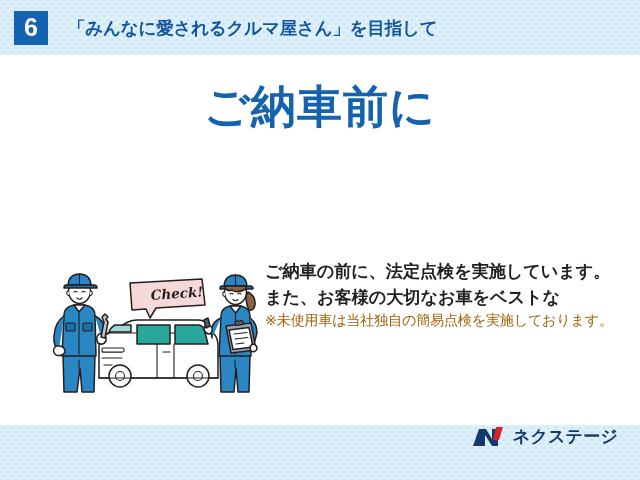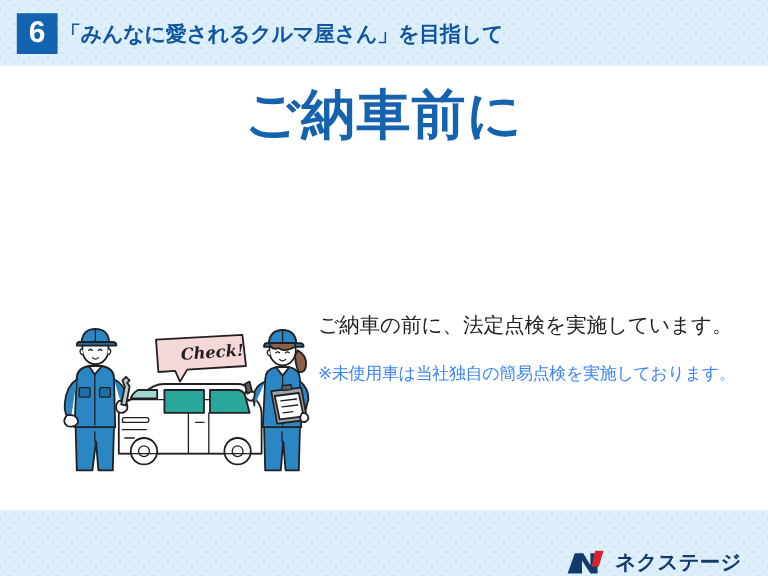--- a/index.html
+++ b/index.html
@@ -47,42 +47,42 @@
     font-size: 25px;
     font-weight: bold;
     display: flex;
     align-items: center;
     justify-content: center;
     line-height: 1;
     flex: none;
     letter-spacing: 0;
   }
   #header-title {
-    margin-left: 2px;
+    margin-left: 20px;
     color: #11559e;
     font-size: 17.5px;
     font-weight: bold;
     letter-spacing: -0.2px;
     white-space: nowrap;
   }
 
   
   #panel {
     position: absolute;
     left: 0;
     top: 55px;
     width: 640px;
     height: 370px;
     background: #ffffff;
   }
 
   #headline {
     position: absolute;
     left: 0;
-    top: 12px;
+    top: 23px;
     width: 640px;
     text-align: center;
     color: #1562ae;
     font-weight: bold;
     font-size: 45px;
     line-height: 1.30;
     letter-spacing: 1px;
   }
   #headline .hl-line { display: block; }
 
@@ -102,41 +102,41 @@
     top: 203px;
     width: 365px;
     color: #231f20;
   }
   #copy .copy-line {
     display: block;
     font-size: 17.2px;
     line-height: 1.52;
     letter-spacing: -0.1px;
     white-space: nowrap;
-    font-weight: normal;
+    font-weight: bold;
   }
   #copy-note {
     display: block;
     font-size: 14.2px;
     line-height: 1.5;
     letter-spacing: -0.3px;
-    margin-top: 18px;
+    margin-top: 0;
     white-space: nowrap;
-    color: #3b82f6;
+    color: #a16207;
   }
 
   
   #footer {
     position: absolute;
     left: 0;
     top: 425px;
     width: 640px;
     height: 55px;
     display: flex;
-    align-items: flex-end;
+    align-items: flex-start;
     justify-content: flex-end;
     padding-right: 22px;
     box-sizing: border-box;
   }
   #brand-logo {
     display: flex;
     align-items: center;
     gap: 7px;
   }
   #brand-name {
@@ -289,20 +289,21 @@
 
           <path class="lnT" d="M178 34 Q179.5 32.5 181 34"></path>
           <path class="lnT" d="M186 34 Q187.5 32.5 189 34"></path>
           <path class="lnT" d="M181 39.5 Q183.5 42 186 39.5"></path>
         </g>
       </svg>
     </div>
 
     <div id="copy">
       <span class="copy-line">ご納車の前に、法定点検を実施しています。</span>
+      <span class="copy-line">また、お客様の大切なお車をベストな</span>
       <span id="copy-note">※未使用車は当社独自の簡易点検を実施しております。</span>
     </div>
 
   </div>
 
   <div id="footer">
     <div id="brand-logo">
       <svg width="34" height="22" viewBox="0 0 34 22">
         <path d="M1 20 L7 3 L14 3 L20 13 L20 3 L26 3 L26 20 L20 20 L13 9 L13 20 Z" fill="#123a6d"></path>
         <path d="M24 1 L31 1 L27 14 L21 14 Z" fill="#d8232a"></path>

